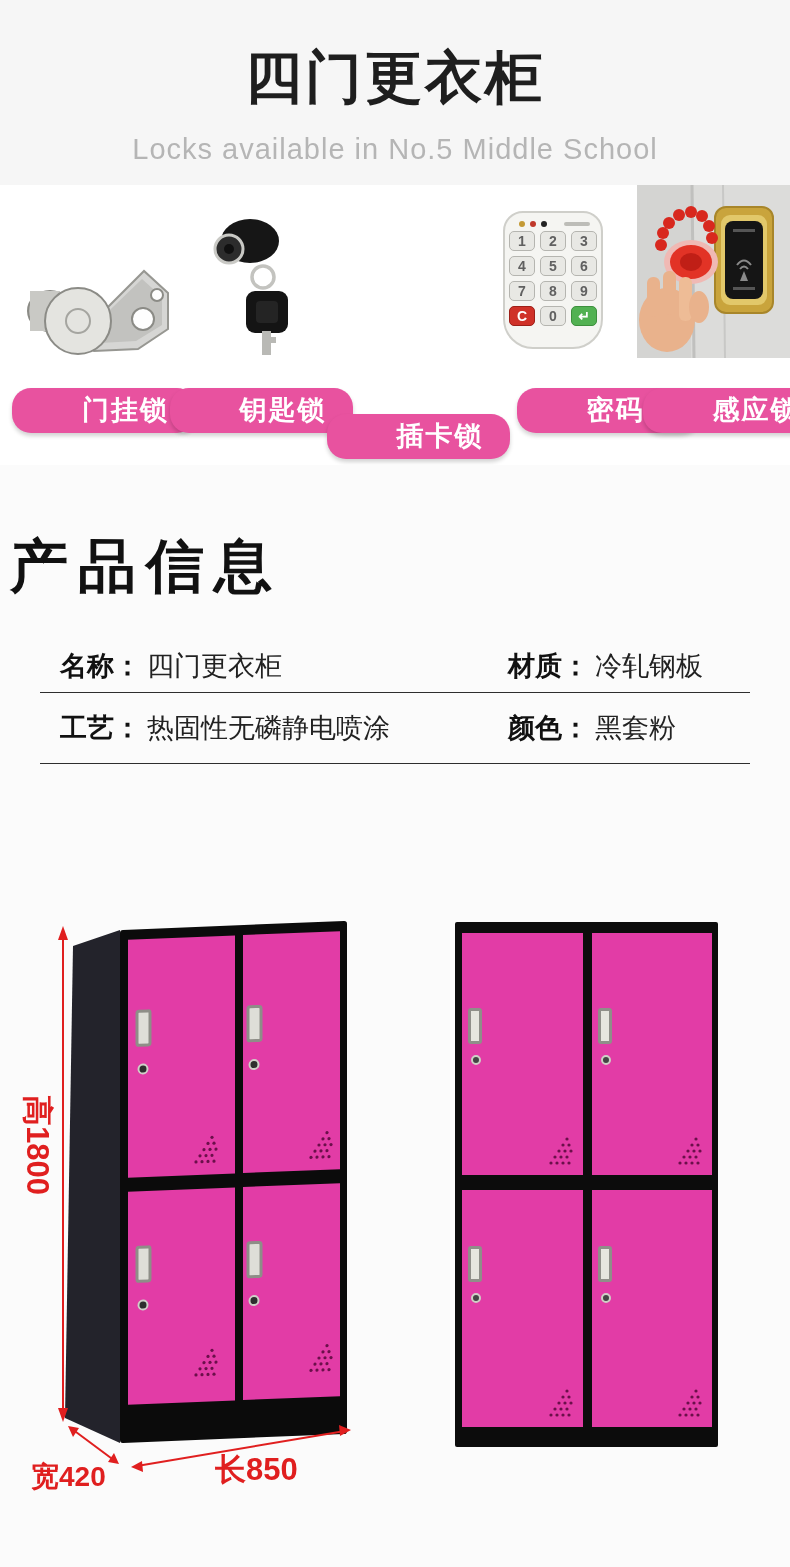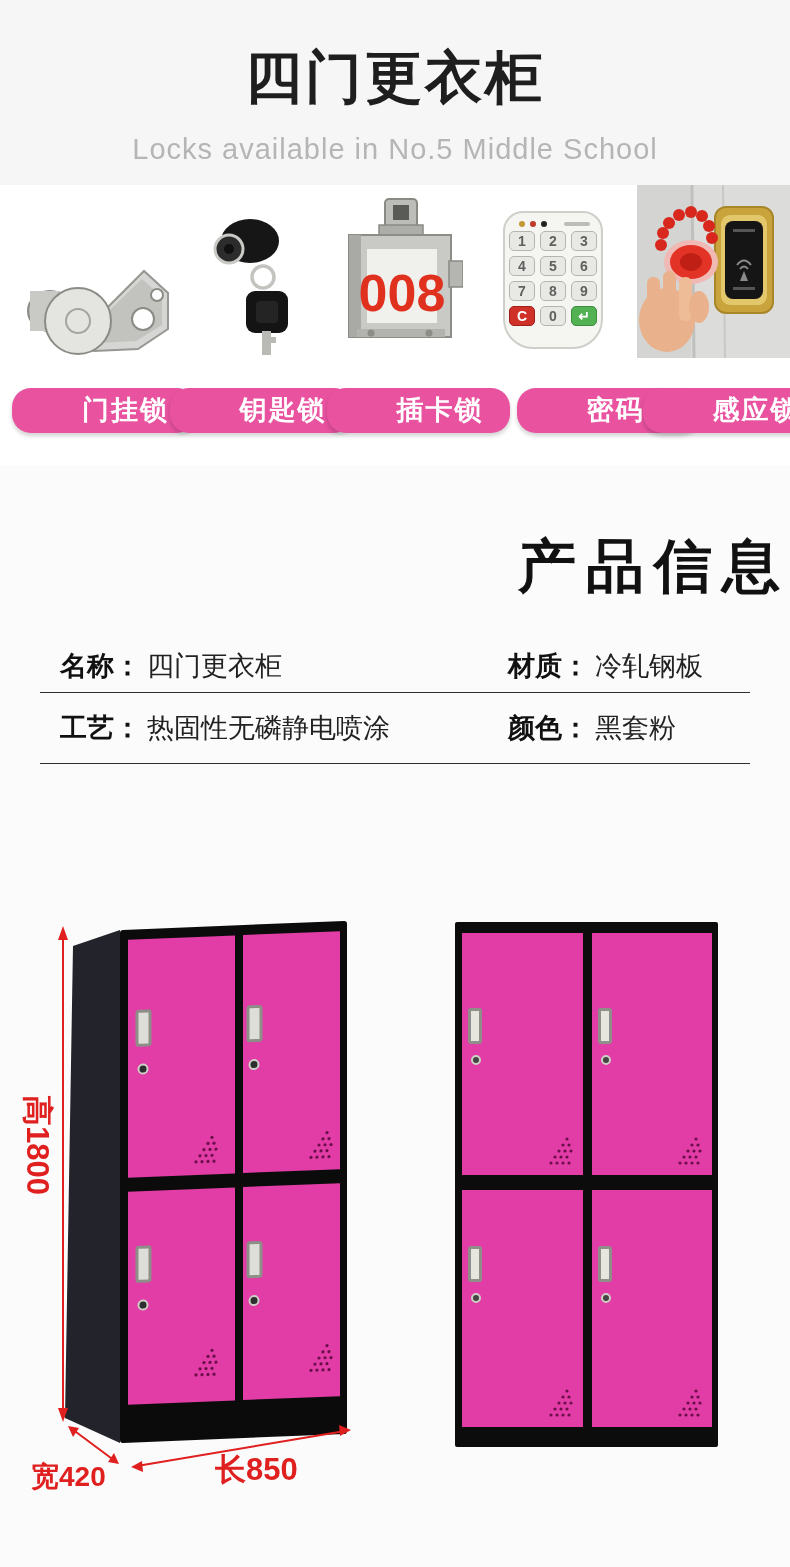--- a/index.html
+++ b/index.html
@@ -10,40 +10,40 @@
   .sec-header{position:absolute;left:0;top:0;width:790px;height:185px;background:#f6f6f6;text-align:center;}
   .main-title{padding-top:40px;font-size:57px;font-weight:900;color:#1e1e1e;letter-spacing:3px;}
   .sub-title{margin-top:16px;font-size:29px;color:#b5b5b5;letter-spacing:1px;}
 
   
   .sec-locks{position:absolute;left:0;top:185px;width:790px;height:280px;background:#ffffff;}
   .lock-photo{position:absolute;}
   .lock-btn{position:absolute;top:203px;height:45px;border-radius:19px;background:#e8529f;
             color:#fff;font-size:27px;font-weight:bold;text-align:center;line-height:45px;
             letter-spacing:2px;box-shadow:0 3px 4px rgba(0,0,0,0.18);padding-left:43px;}
-  .b1{left:12px;width:141px;} .b2{left:170px;width:140px;text-align:center;} .b3{left:327px;width:140px;}
+  .b1{left:12px;width:141px;} .b2{left:170px;width:140px;text-align:center;} .b3{left:327px;width:140px;margin-top:26px;}
   .b4{left:485px;width:140px;margin-left:32px;} .b5{left:643px;width:140px;}
 
   
   .keypad{position:absolute;left:503px;top:26px;width:100px;height:138px;background:#f5f5f2;
           border:2px solid #cfcfca;border-radius:20px 20px 30px 30px;box-sizing:border-box;}
   .kp-dots{display:flex;align-items:center;gap:5px;margin:8px 0 4px 14px;}
   .kp-dot{width:6px;height:6px;border-radius:50%;}
   .kp-dot.gold{background:#c49a36;} .kp-dot.red{background:#c0392b;} .kp-dot.black{background:#222;}
   .kp-mini{width:26px;height:4px;background:#bdbdb8;margin-left:12px;border-radius:2px;}
   .kp-grid{display:grid;grid-template-columns:repeat(3,26px);grid-auto-rows:20px;gap:5px;
            justify-content:center;margin-top:4px;}
   .kp-key{display:flex;align-items:center;justify-content:center;background:#e8e8e4;
           border:1px solid #b5b5b0;border-radius:5px;font-size:14px;font-weight:bold;color:#606060;}
   .kp-red{background:#cf3128;border-color:#9d1f18;color:#fff;}
   .kp-green{background:#52b152;border-color:#3d8f3d;color:#fff;}
 
   
   .sec-product{position:absolute;left:0;top:465px;width:790px;height:1102px;background:#fbfbfb;}
-  .product-title{position:absolute;left:0;top:63px;width:790px;text-align:right;
+  .product-title{position:absolute;left:0;top:63px;width:790px;text-align:left;
                  font-size:58px;font-weight:900;color:#111;letter-spacing:10px;text-indent:10px;}
   .info-table{position:absolute;left:40px;top:175px;width:710px;}
   .info-row{display:flex;align-items:center;border-bottom:1px solid #2e2e2e;}
   .row-1{height:52px;} .row-2{height:70px;} .row-3{height:68px;}
   .cell{display:flex;align-items:center;}
   .cell-left{flex:1;padding-left:20px;}
   .cell-right{width:242px;}
   .lbl{font-size:27px;font-weight:bold;color:#111;white-space:nowrap;}
   .val{font-size:27px;color:#222;margin-left:6px;white-space:nowrap;}
 
@@ -95,35 +95,20 @@
         <circle cx="29" cy="42" r="14" fill="#2c2c2c" stroke="#c9c9c5" stroke-width="3"></circle>
         <circle cx="29" cy="42" r="5" fill="#101010"></circle>
         <circle cx="63" cy="70" r="11" fill="none" stroke="#c3c3bf" stroke-width="3.5"></circle>
         <rect x="46" y="84" width="42" height="42" rx="9" fill="#141414"></rect>
         <rect x="56" y="94" width="22" height="22" rx="4" fill="#242424"></rect>
         <rect x="62" y="124" width="9" height="24" fill="#b9b9b5"></rect>
         <rect x="71" y="130" width="5" height="6" fill="#b9b9b5"></rect>
       </svg>
     </div>
 
-    <div class="lock-photo" style="left:337px;top:10px;">
-      <svg width="126" height="152" viewBox="0 0 126 152">
-        <rect x="48" y="4" width="32" height="32" rx="4" fill="#bcbcb8" stroke="#8a8a85" stroke-width="2"></rect>
-        <rect x="56" y="10" width="16" height="15" fill="#5a5a56"></rect>
-        <rect x="42" y="30" width="44" height="14" fill="#adadaa" stroke="#8a8a85" stroke-width="1.5"></rect>
-        <rect x="12" y="40" width="102" height="102" fill="#c9c9c5" stroke="#8d8d88" stroke-width="2"></rect>
-        <rect x="12" y="40" width="12" height="102" fill="#a9a9a5"></rect>
-        <rect x="112" y="66" width="14" height="26" fill="#b5b5b1" stroke="#8a8a85" stroke-width="1.5"></rect>
-        <rect x="30" y="54" width="70" height="74" fill="#f0f0ec" stroke="#99"></rect>
-        <text x="65" y="116" text-anchor="middle" font-size="52" font-weight="bold" fill="#e0301e">008</text>
-        <rect x="20" y="134" width="88" height="8" fill="#b2b2ae"></rect>
-        <circle cx="34" cy="138" r="3.5" fill="#8d8d88"></circle>
-        <circle cx="92" cy="138" r="3.5" fill="#8d8d88"></circle>
-      </svg>
-    </div>
 
     <div class="keypad">
       <div class="kp-dots">
         <span class="kp-dot gold"></span>
           <span class="kp-dot red"></span>
           <span class="kp-dot black"></span>
         <span class="kp-mini"></span>
       </div>
       <div class="kp-grid">
         <div class="kp-key">1</div>

